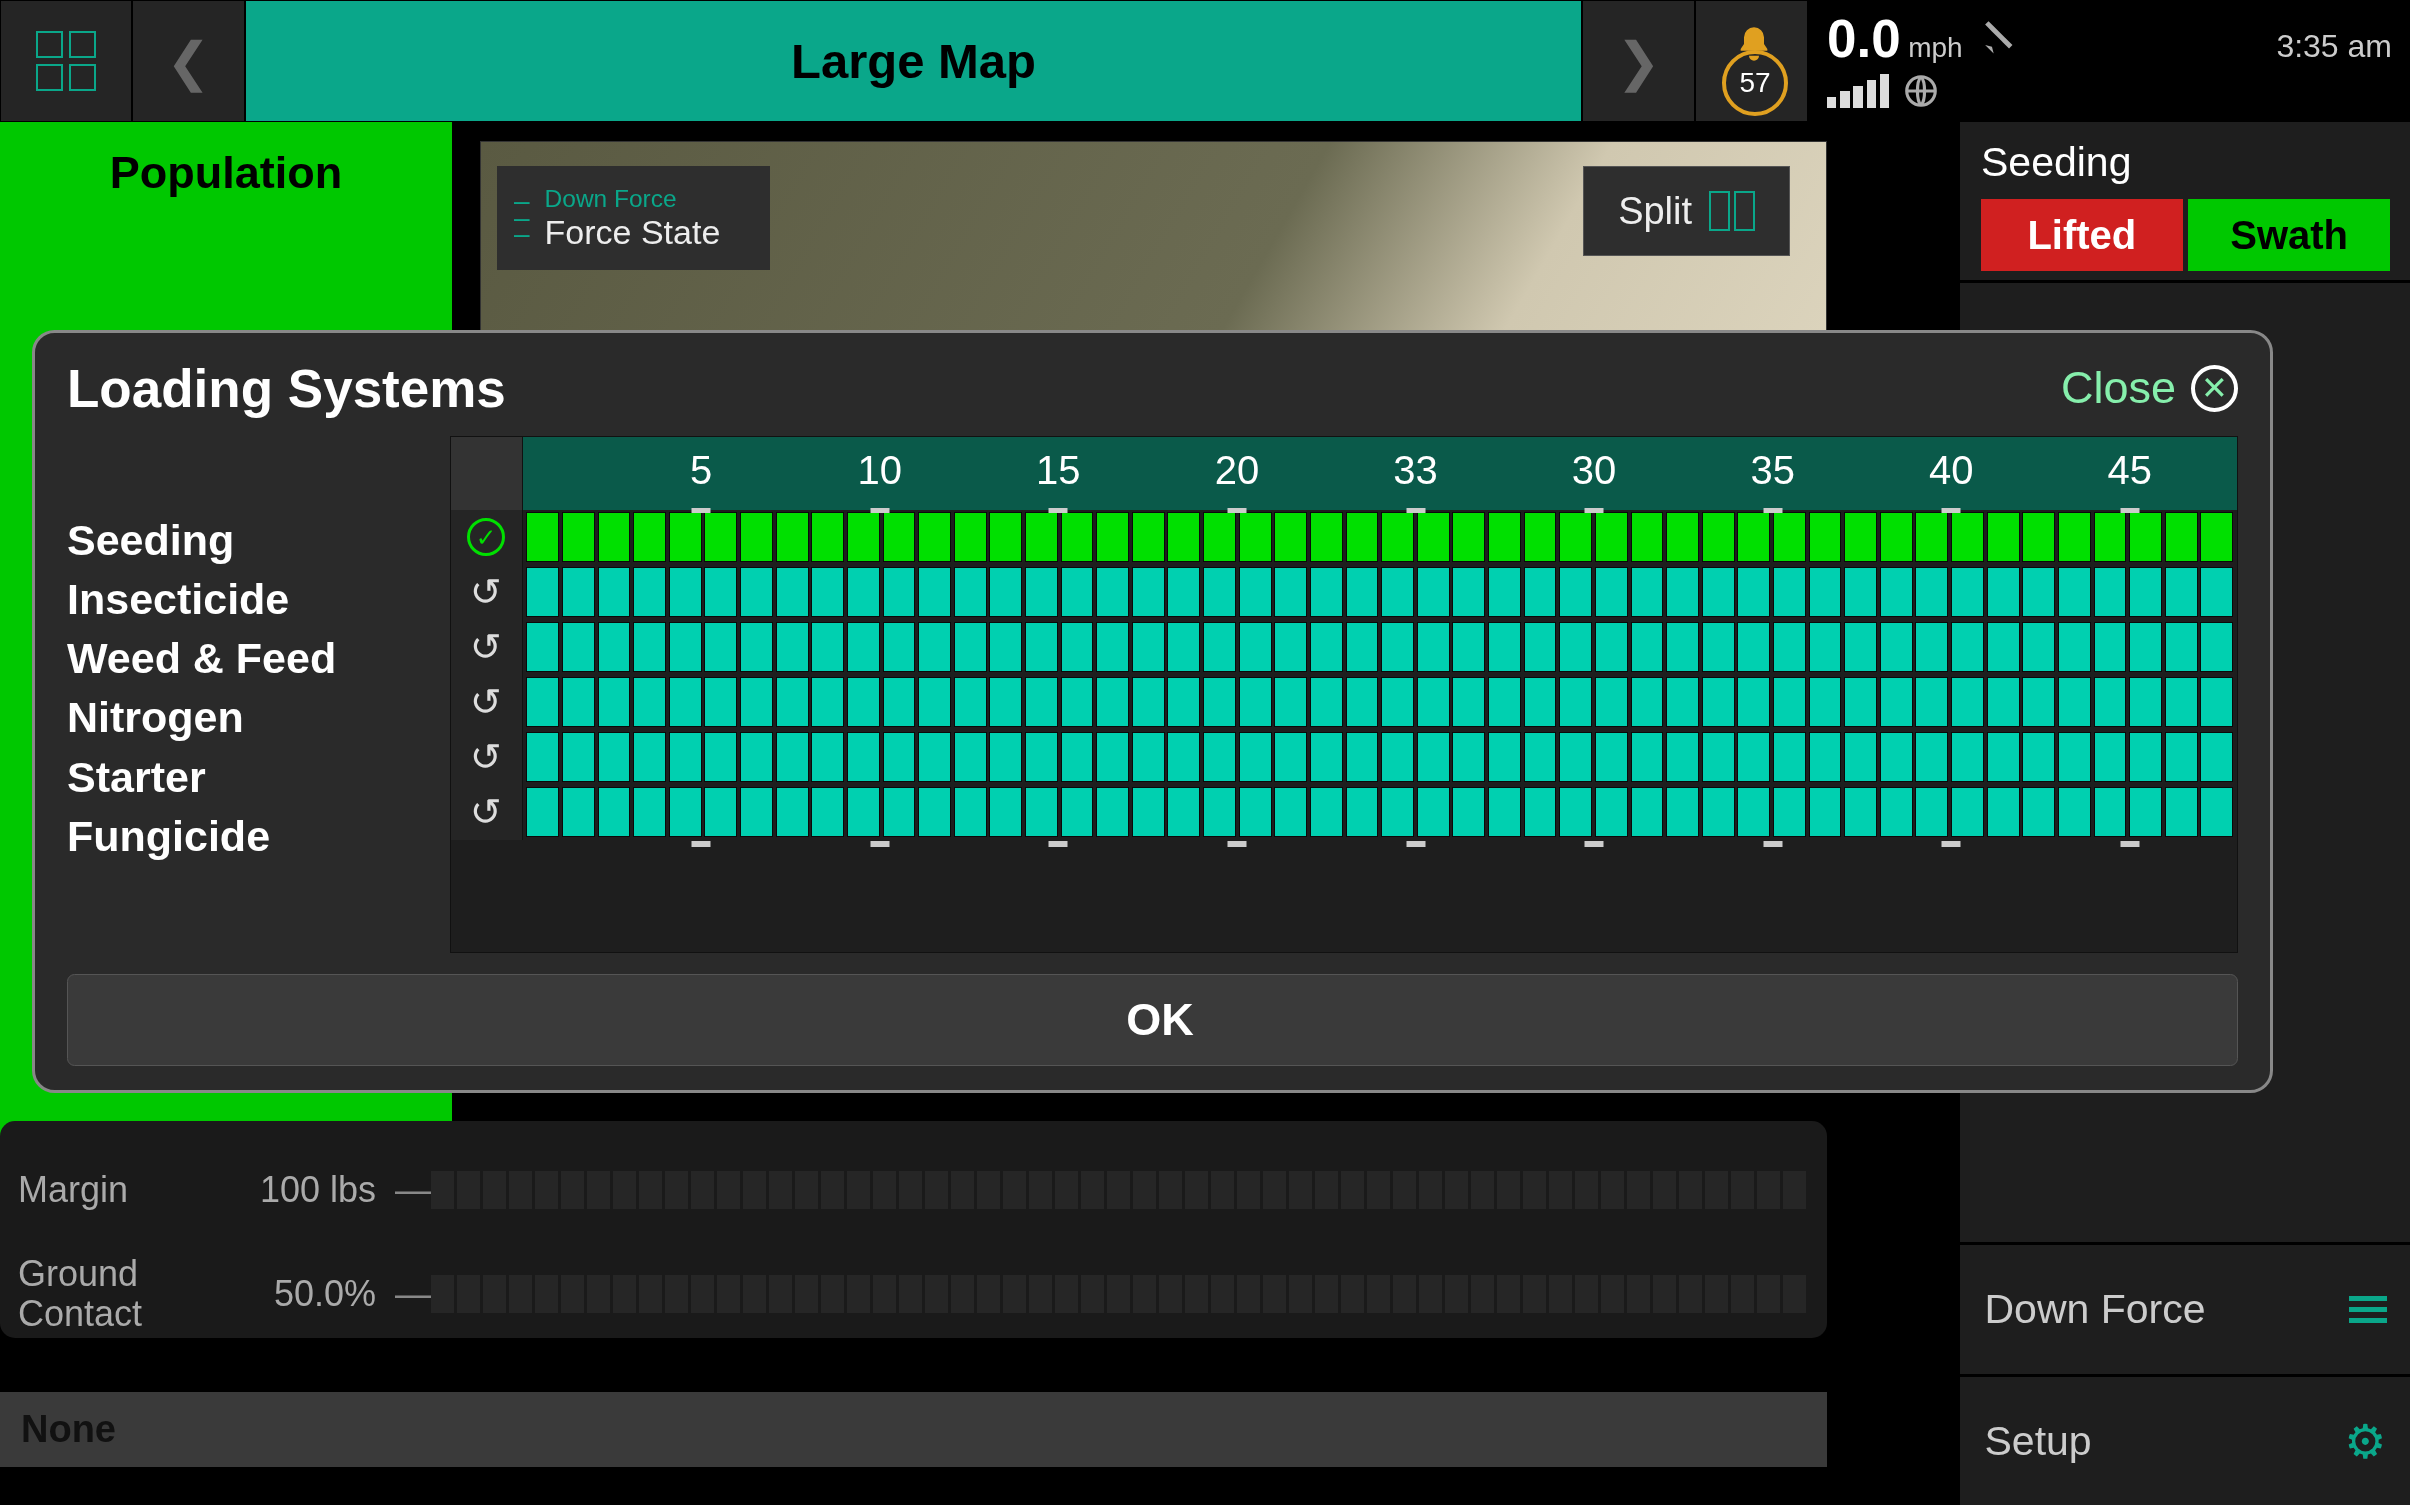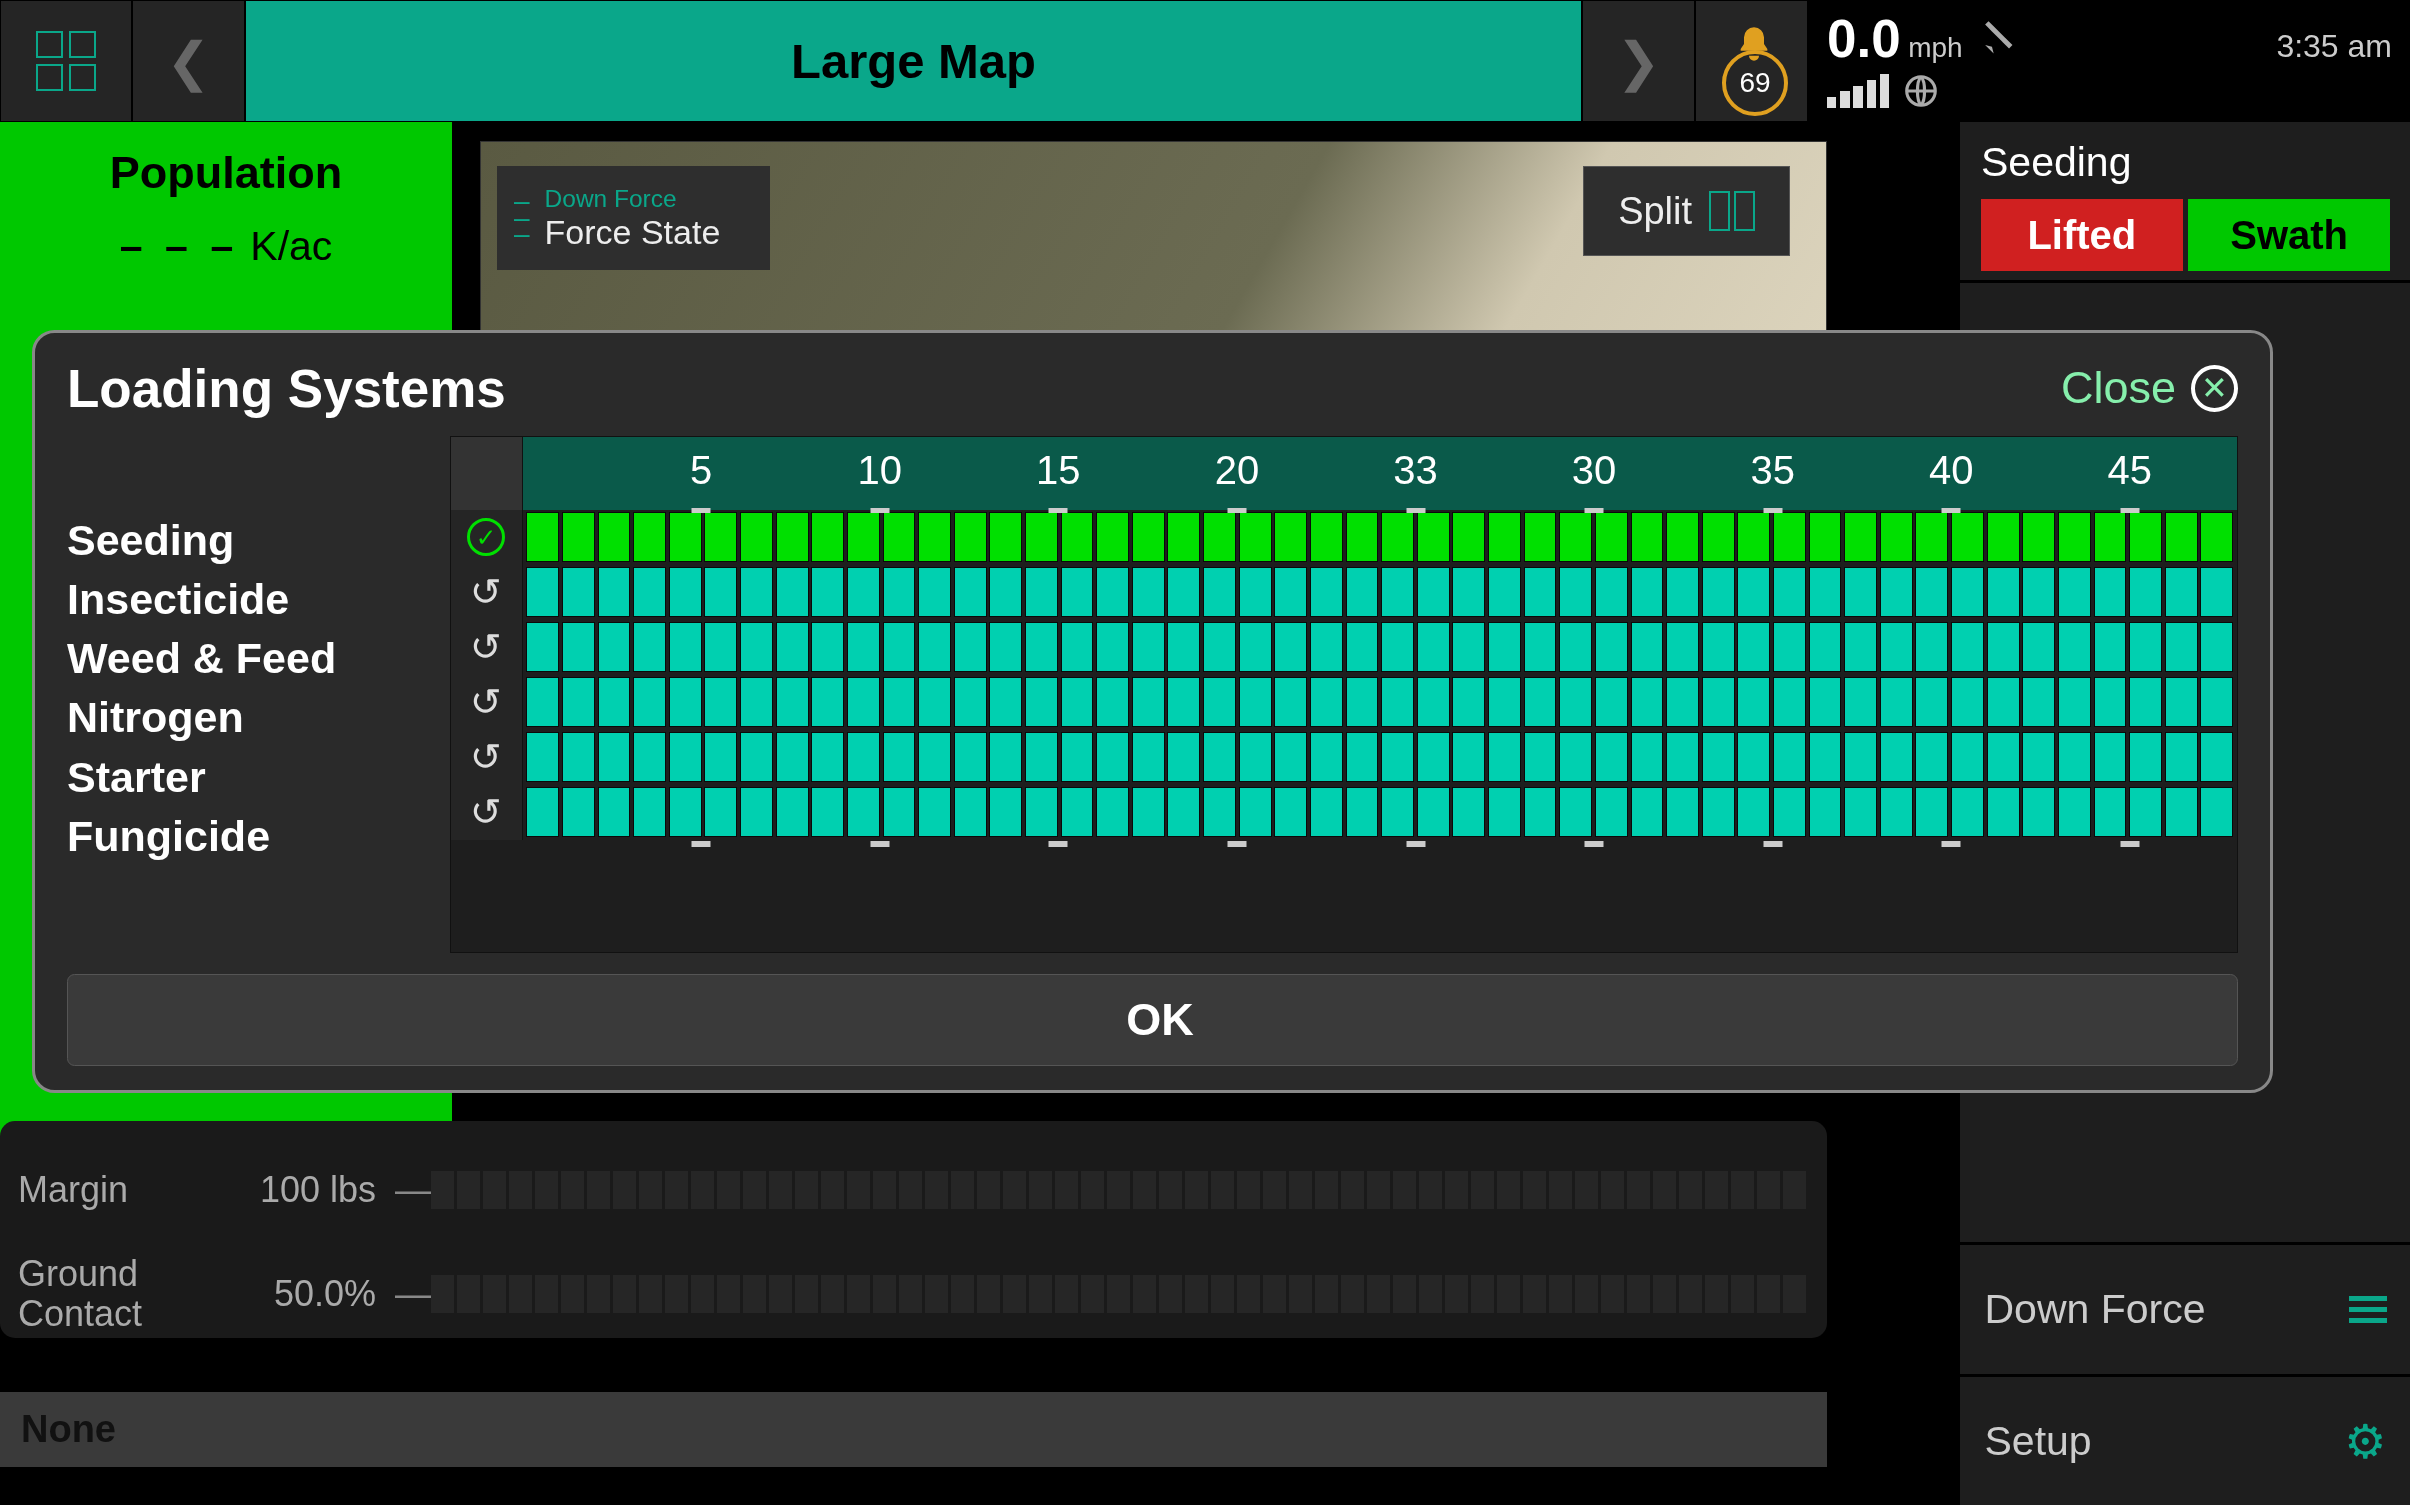--- a/index.html
+++ b/index.html
@@ -115,21 +115,21 @@
         <span class="chev">❮</span>
       </div>
   <div class="tb-title">Large Map</div>
   <div class="tb-btn tb-nav">
         <span class="chev">❯</span>
       </div>
   <div class="tb-btn tb-bell">
     <svg class="bell-svg" viewBox="0 0 24 24">
           <path fill="#e0a020" d="M12 2a6 6 0 0 0-6 6v4l-2 3v1h16v-1l-2-3V8a6 6 0 0 0-6-6zm0 20a3 3 0 0 0 3-3H9a3 3 0 0 0 3 3z"></path>
         </svg>
-    <div class="bell-ring">69</div>
+    <div class="bell-ring">57</div>
   </div>
   <div class="tb-status">
     <div class="stat-row1">
       <span class="speed-val">0.0</span>
       <span class="speed-unit">mph</span>
       <svg class="sat1" width="41" height="41" viewBox="0 0 24 24">
             <path fill="#aaa" d="M5 3l4 4-2 2-4-4 2-2zm10 10l4 4-2 2-4-4 2-2zM9 7l8 8-2 2-8-8 2-2zM3 17l4 1 1 4-5-5z"></path>
           </svg>
       <span class="clock">3:35 am</span>
     </div>
@@ -145,24 +145,20 @@
             <circle cx="12" cy="12" r="9" fill="none" stroke="#aaa" stroke-width="2"></circle>
             <path stroke="#aaa" stroke-width="2" fill="none" d="M3 12h18M12 3c3 3 3 15 0 18M12 3c-3 3-3 15 0 18"></path>
           </svg>
     </div>
   </div>
 </div>
 
 <div class="left-panel">
   <div class="pop-box">
     <div class="pop-title">Population</div>
-    <div class="pop-unit">
-      <span class="dashes">– – –</span>
-      <span>K/ac</span>
-    </div>
   </div>
 </div>
 
 <div class="map-area"></div>
 <div class="force-chip">
   <div class="fc-icon">–<br>–<br>–</div>
   <div>
     <div class="fc-lab1">Down Force</div>
     <div class="fc-lab2">Force State</div>
   </div>

